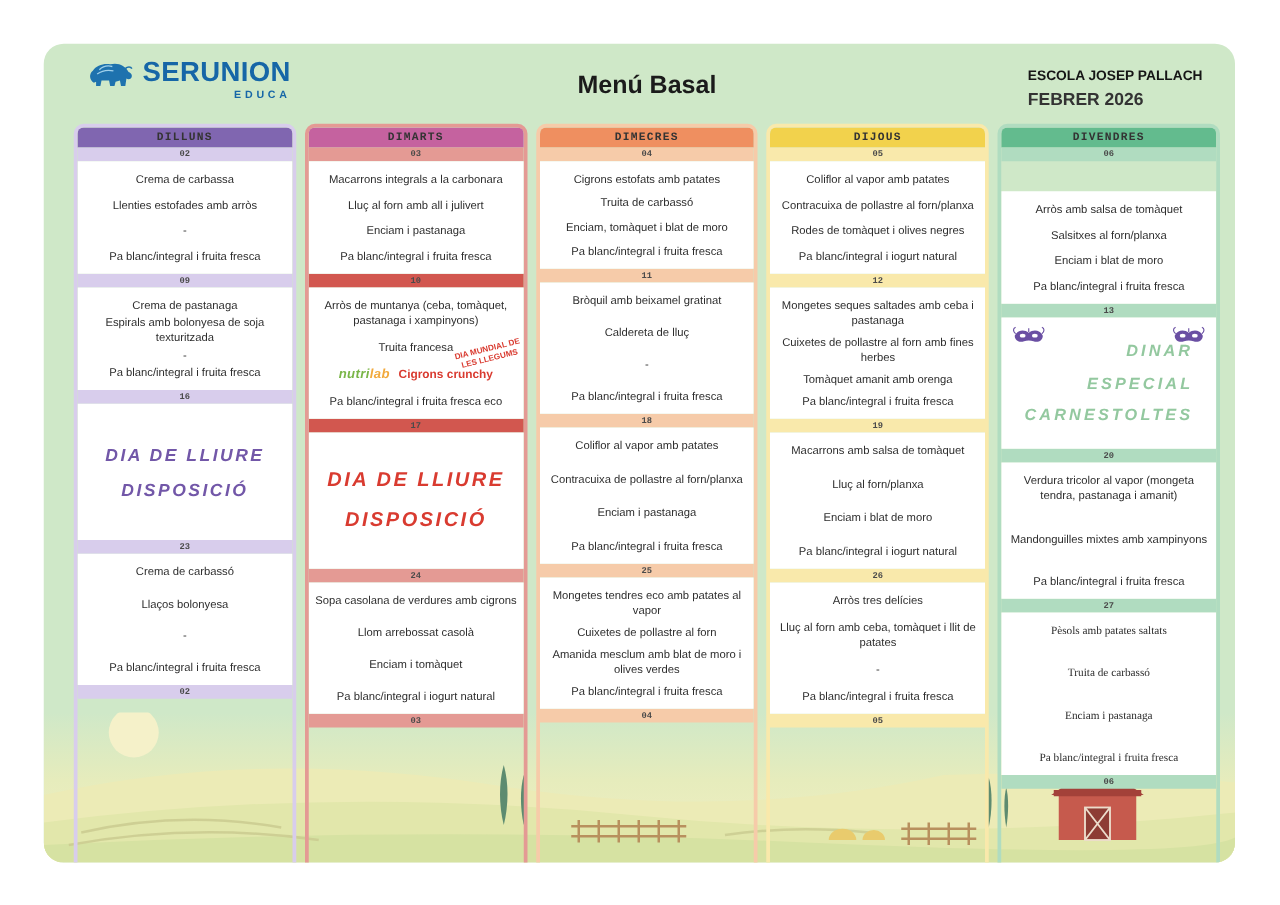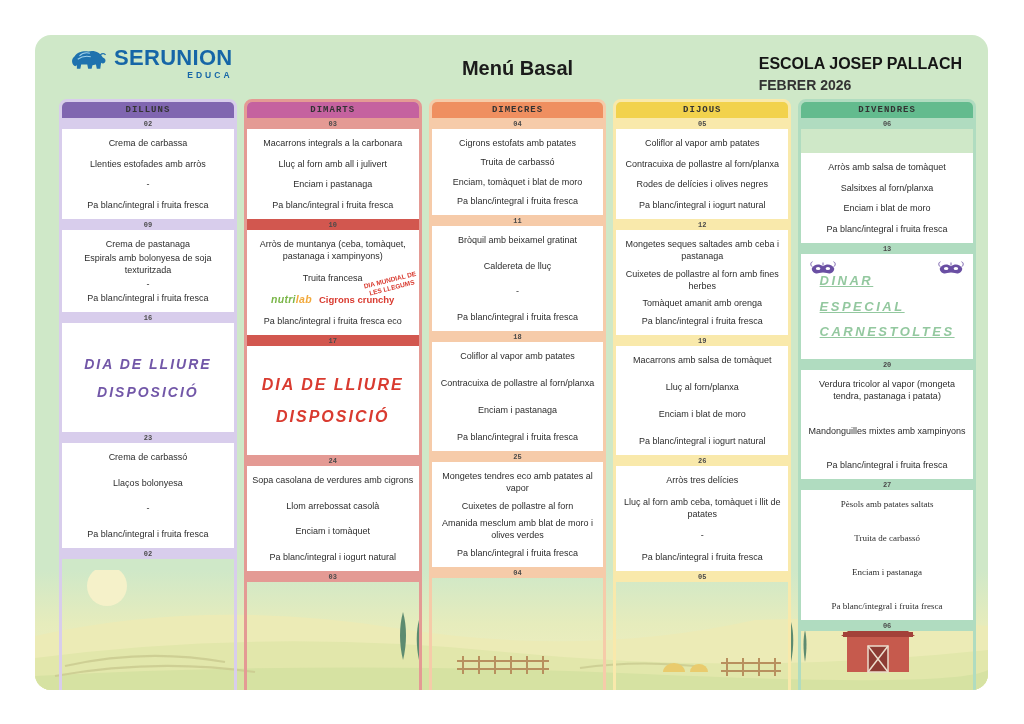--- a/index.html
+++ b/index.html
@@ -16,21 +16,21 @@
     background: #cfe8c8; border-radius: 16px; overflow: hidden; padding-left: 12px;
   }
   .illustration { position: absolute; left: 0; bottom: 0; width: 953px; height: 120px; z-index: 1; }
   .header { position: relative; height: 64px; padding: 12px 26px 0 22px; display: flex; align-items: flex-start; z-index: 3; }
   .logo { display: flex; align-items: center; gap: 5px; }
   .logo-text { display: flex; flex-direction: column; line-height: 1; }
   .brand { font-size: 22px; font-weight: bold; letter-spacing: 0.3px; color: #1666a7; }
   .brand-sub { font-size: 8.5px; font-weight: bold; letter-spacing: 3px; color: #1666a7; text-align: right; margin-top: 2px; }
   .title { position: absolute; left: 0; right: 0; top: 22px; text-align: center; font-size: 20px; font-weight: 600; color: #1b1b1b; }
   .school-block { margin-left: auto; padding-top: 8px; position: relative; z-index: 4; }
-  .school { font-size: 16px; font-weight: bold; color: #151515; }
+  .school { font-size: 11px; font-weight: bold; color: #151515; }
   .period { font-size: 14px; font-weight: bold; color: #333; margin-top: 4px; }
 
   .grid { position: relative; z-index: 2; display: grid; grid-template-columns: repeat(5, 1fr); gap: 7px; margin: 0 12px; }
   .day-column { border: 3px solid #701a75; border-radius: 8px 8px 6px 6px; overflow: hidden; }
   .day-header {
     height: 16px; display: flex; align-items: center; justify-content: center;
     font-family: "Liberation Mono", monospace; font-size: 9px; font-weight: bold;
     letter-spacing: 1px; color: #333;
   }
   .date-band {
@@ -40,21 +40,21 @@
   .menu-cell {
     position: relative; background: #ffffff;
     display: flex; flex-direction: column; justify-content: space-between; align-items: center;
     text-align: center; padding: 8px 5px;
   }
   .menu-cell.type-empty { background: transparent; }
   .menu-item { font-size: 9px; color: #2d2d2d; line-height: 1.35; width: 100%; }
 
   .type-free, .type-carnival { justify-content: center; }
   .free-box { font-style: italic; font-weight: bold; text-align: center; letter-spacing: 2px; line-height: 2; }
-  .carnival-box { font-style: italic; font-weight: bold; text-align: left; letter-spacing: 2.5px; line-height: 1.95; font-size: 13px; text-decoration: underline; }
+  .carnival-box { font-style: italic; font-weight: bold; text-align: right; letter-spacing: 2.5px; line-height: 1.95; font-size: 13px; }
   .mask { position: absolute; top: 7px; width: 30px; height: 18px; }
   .mask-left { left: 7px; }
   .mask-right { right: 7px; transform: scaleX(-1); }
 
   .nutri-row { position: relative; display: flex; align-items: center; justify-content: center; gap: 7px; width: 100%; }
   .nutrilab { font-weight: bold; font-style: italic; font-size: 10.5px; letter-spacing: 0.3px; }
   .crunchy { font-weight: bold; font-size: 9.5px; }
   .legume-badge {
     position: absolute; right: 1px; top: 44%; width: 54px;
     transform: rotate(-14deg); font-weight: bold; font-size: 6.5px;
@@ -247,21 +247,21 @@
         </div>
         <div class="date-band" style="background: rgb(246, 203, 169);">04</div>
         <div class="menu-cell type-empty" style="height: 95px;"></div>
       </div>
       <div class="day-column" style="border-color: rgb(249, 233, 171);">
         <div class="day-header" style="background: rgb(242, 210, 76);">DIJOUS</div>
         <div class="date-band" style="background: rgb(249, 233, 171);">05</div>
         <div class="menu-cell type-menu" style="height: 90px;">
           <div class="menu-item">Coliflor al vapor amb patates</div>
           <div class="menu-item">Contracuixa de pollastre al forn/planxa</div>
-          <div class="menu-item">Rodes de delícies i olives negres</div>
+          <div class="menu-item">Rodes de tomàquet i olives negres</div>
           <div class="menu-item">Pa blanc/integral i iogurt natural</div>
         </div>
         <div class="date-band" style="background: rgb(249, 233, 171);">12</div>
         <div class="menu-cell type-menu" style="height: 105px;">
           <div class="menu-item">Mongetes seques saltades amb ceba i pastanaga</div>
           <div class="menu-item">Cuixetes de pollastre al forn amb fines herbes</div>
           <div class="menu-item">Tomàquet amanit amb orenga</div>
           <div class="menu-item">Pa blanc/integral i fruita fresca</div>
         </div>
         <div class="date-band" style="background: rgb(249, 233, 171);">19</div>
@@ -305,21 +305,21 @@
               <path d="M4 8 C1 6 1 2 4 1 M32 8 C35 6 35 2 32 1 M18 6 L18 2" stroke="#6a4fa3" stroke-width="1.2" fill="none"></path>
             </svg></span>
           <div class="carnival-box" style="color: rgb(147, 200, 159);">
             <div class="carnival-line">DINAR</div>
             <div class="carnival-line">ESPECIAL</div>
             <div class="carnival-line">CARNESTOLTES</div>
           </div>
         </div>
         <div class="date-band" style="background: rgb(176, 220, 192);">20</div>
         <div class="menu-cell type-menu" style="height: 109px;">
-          <div class="menu-item">Verdura tricolor al vapor (mongeta tendra, pastanaga i patata)</div>
+          <div class="menu-item">Verdura tricolor al vapor (mongeta tendra, pastanaga i amanit)</div>
           <div class="menu-item">Mandonguilles mixtes amb xampinyons</div>
           <div class="menu-item">Pa blanc/integral i fruita fresca</div>
         </div>
         <div class="date-band" style="background: rgb(176, 220, 192);">27</div>
         <div class="menu-cell type-menu" style="height: 130px; font-family: Liberation Serif, serif;">
           <div class="menu-item">Pèsols amb patates saltats</div>
           <div class="menu-item">Truita de carbassó</div>
           <div class="menu-item">Enciam i pastanaga</div>
           <div class="menu-item">Pa blanc/integral i fruita fresca</div>
         </div>

